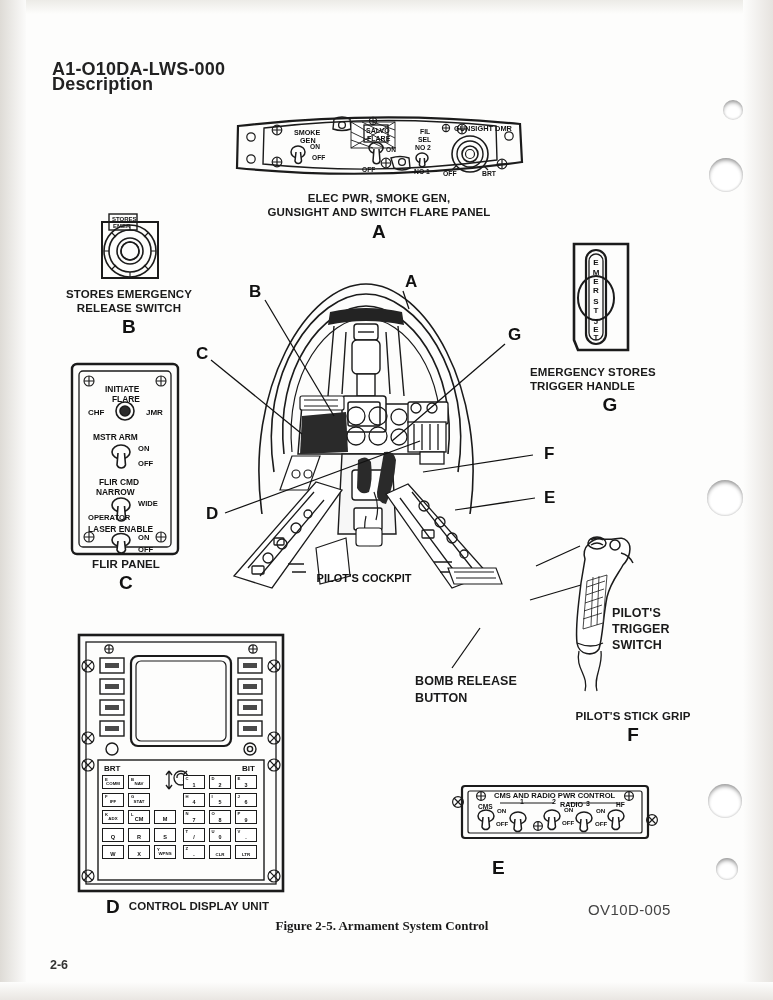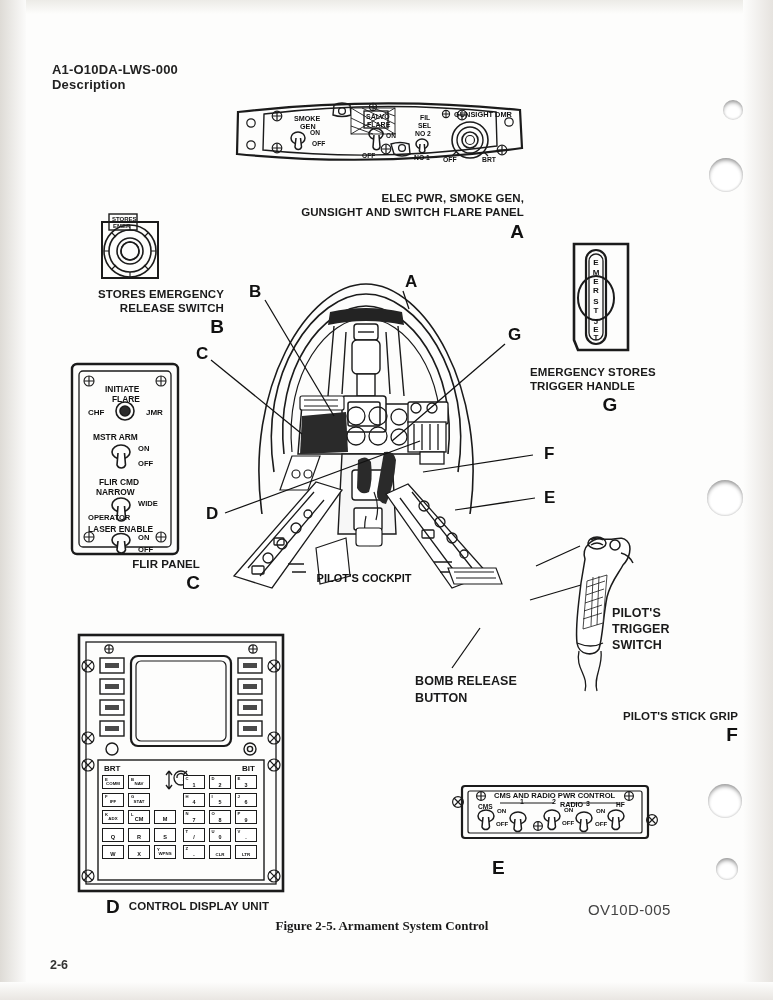--- a/index.html
+++ b/index.html
@@ -15,36 +15,36 @@
     background:linear-gradient(to left,#e6e3df,#fdfdfc);}
   .edge-bottom{position:absolute;left:0;bottom:0;width:773px;height:18px;
     background:linear-gradient(to top,#e9e6e2,#fdfdfc);}
   .edge-top{position:absolute;left:0;top:0;width:773px;height:14px;
     background:linear-gradient(to bottom,#ecebe7,#fdfdfc);}
 
   .hole{position:absolute;border-radius:50%;background:#ffffff;
     box-shadow:inset 0 3px 4px -1px #8e8e8e, inset 0 -1px 2px #d8d8d8;}
 
   
-  .hdr{position:absolute;left:52px;top:62px;font-size:13px;font-weight:bold;
+  .hdr{position:absolute;left:52px;top:62px;font-size:18px;font-weight:bold;
     color:#222;letter-spacing:.2px;line-height:15px;}
 
   .pageno{position:absolute;left:50px;top:958px;font-size:12.5px;
     font-weight:bold;color:#333;}
 
   .drawno{position:absolute;left:588px;top:901px;font-size:15px;color:#444;
     letter-spacing:.4px;}
 
   .figcap{position:absolute;left:0;top:918px;width:764px;text-align:center;
     font-family:"Liberation Serif",serif;font-size:13px;font-weight:bold;color:#1a1a1a;}
 
   
   .cap{position:absolute;font-size:11.5px;font-weight:bold;color:#1a1a1a;
     line-height:13.5px;letter-spacing:.1px;}
-  .cap.c{text-align:right;}
+  .cap.c{text-align:center;}
   .letter{font-size:19px;font-weight:bold;color:#111;font-family:"Liberation Sans",sans-serif;}
   .leader-letter{position:absolute;font-size:17px;font-weight:bold;color:#111;}
 
   
   .ink{stroke:#1b1b1b;fill:none;}
   svg{display:block;overflow:visible;}
   .lbl{font-family:"Liberation Sans",sans-serif;font-weight:bold;fill:#111;}
 </style>
 </head>
 <body>
@@ -60,21 +60,21 @@
   <div class="hole" style="left:709px;top:158px;width:34px;height:34px;"></div>
   <div class="hole" style="left:707px;top:480px;width:36px;height:36px;"></div>
   <div class="hole" style="left:708px;top:784px;width:34px;height:34px;"></div>
   <div class="hole" style="left:716px;top:858px;width:22px;height:22px;"></div>
 
   <div class="hdr">
     <div>A1-O10DA-LWS-000</div>
     <div>Description</div>
   </div>
 
-  <div style="position:absolute;left:234px;top:98px;">
+  <div style="position:absolute;left:234px;top:112px;">
     <svg width="290" height="76" viewBox="0 0 290 76">
       <path class="ink" stroke-width="2.2" d="M4,14 Q145,-2 286,12 L288,50 Q145,70 3,56 Z"></path>
       <path class="ink" stroke-width="1.4" d="M30,16 Q145,2 262,14 L263,48 Q145,64 29,52 Z"></path>
 
       <g class="ink" stroke-width="1.2">
         <circle cx="17" cy="25" r="4.2"></circle>
           <circle cx="17" cy="47" r="4.2"></circle>
         <circle cx="275" cy="24" r="4.2"></circle>
         <circle cx="43" cy="18" r="4.8"></circle>
           <path d="M38.5,18h9M43,13.5v9"></path>

